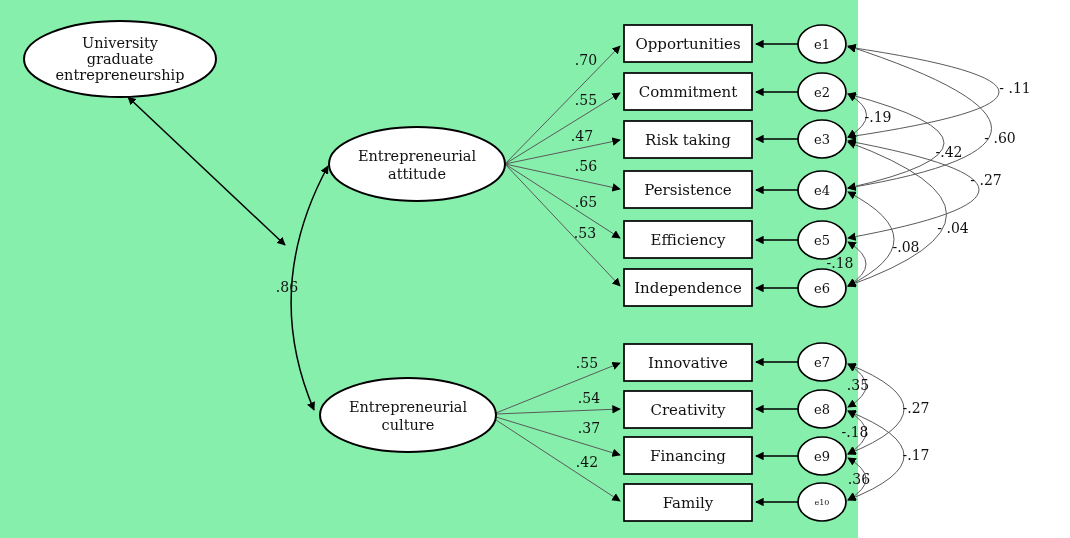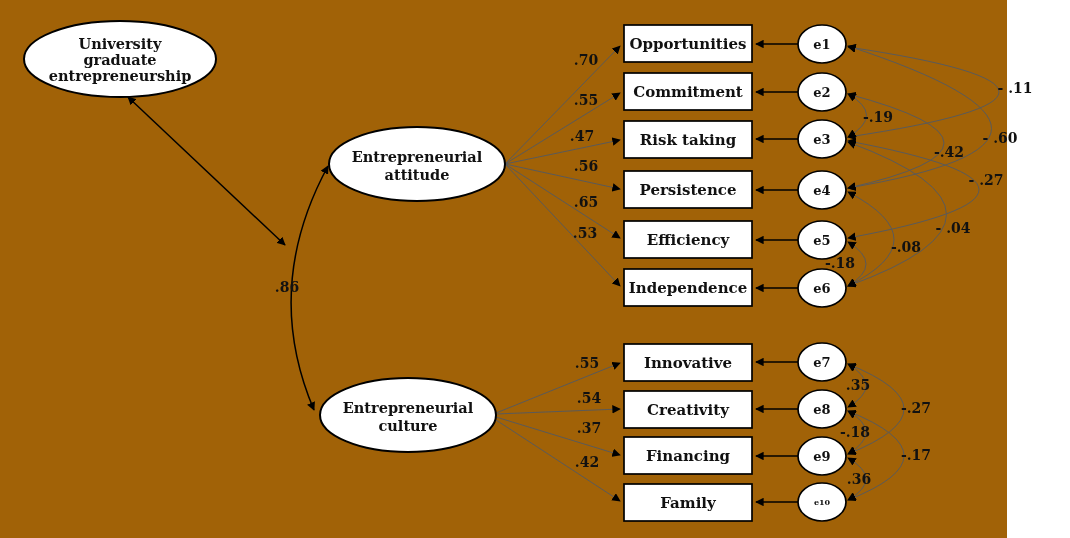--- a/index.html
+++ b/index.html
@@ -1,17 +1,17 @@
 <!DOCTYPE html>
 <html><head>
 <meta charset="utf-8">
 <style>
   html,body{margin:0;padding:0;background:#ffffff;}
-  .canvas{position:relative;width:1007px;height:538px;background:#a16207;
-          font-family:"DejaVu Serif","Liberation Serif",serif;font-weight:bold;}
+  .canvas{position:relative;width:858px;height:538px;background:#86efac;
+          font-family:"DejaVu Serif","Liberation Serif",serif;}
   svg{display:block;}
   .box{fill:#ffffff;stroke:#000000;stroke-width:1.7;}
   .latent{fill:#ffffff;stroke:#000000;stroke-width:2;}
   .err{fill:#ffffff;stroke:#000000;stroke-width:1.7;}
   .lbl{font-family:"DejaVu Serif","Liberation Serif",serif;font-size:15px;fill:#111;}
   .lat-lbl{font-family:"DejaVu Serif","Liberation Serif",serif;font-size:14.5px;fill:#111;}
   .err-lbl{font-family:"DejaVu Serif","Liberation Serif",serif;font-size:13px;fill:#111;}
   .err-lbl-sm{font-family:"DejaVu Serif","Liberation Serif",serif;font-size:8px;fill:#111;}
   .num{font-family:"DejaVu Serif","Liberation Serif",serif;font-size:14px;fill:#111;}
   .fan{stroke:#5a5a5a;stroke-width:1;fill:none;}

